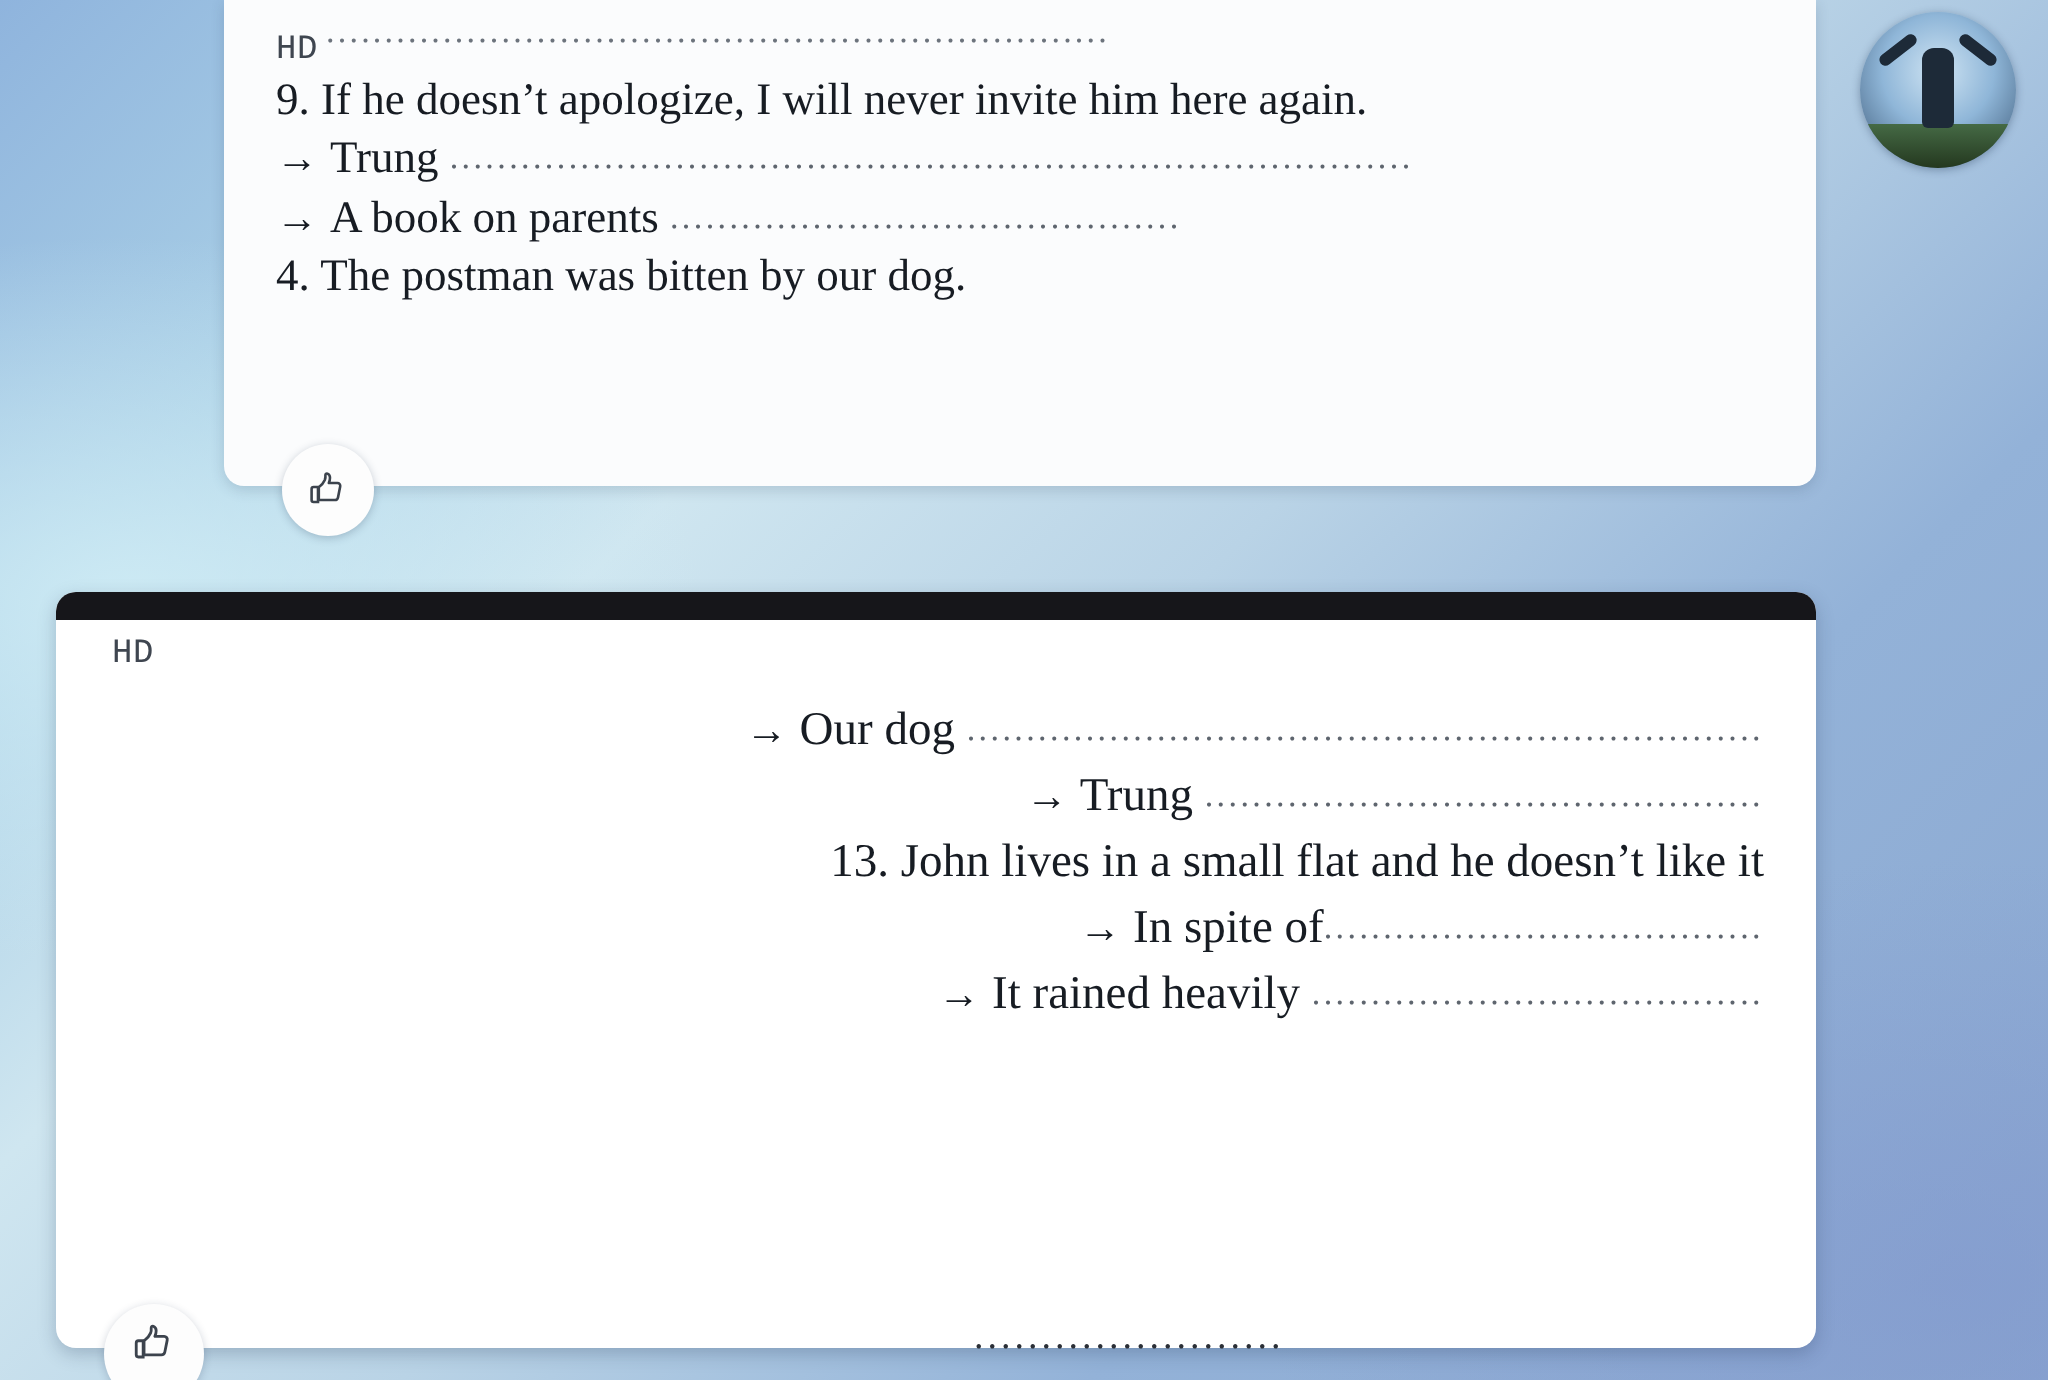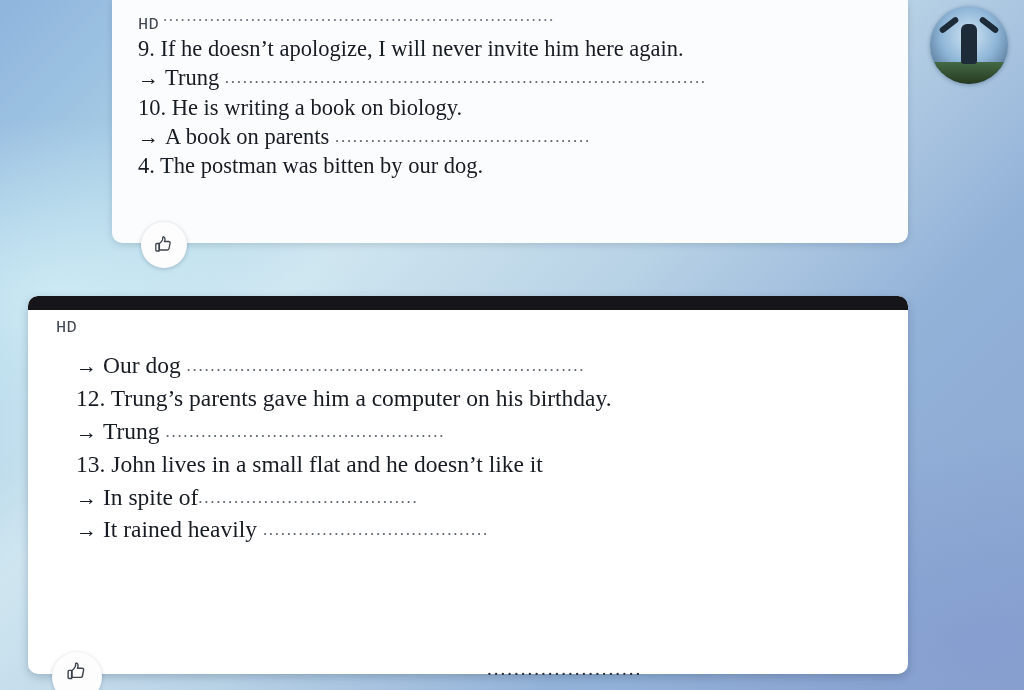--- a/index.html
+++ b/index.html
@@ -104,20 +104,21 @@
   .card2-topbar {
     height: 14px;
     background: #16161a;
     border-radius: 9px 9px 0 0;
   }
   .card2 .hd-row {
     padding: 8px 0 0 28px;
   }
   .card2 .inner {
     padding: 12px 26px 0 48px;
+    text-align: right;
   }
   .card2 .qline { font-size: 23.5px; line-height: 1.40; }
 
   .like-btn2 {
     position: absolute;
     left: 52px;
     top: 652px;
     width: 50px;
     height: 50px;
     border-radius: 50%;
@@ -193,23 +194,20 @@
 
     <div class="qline">
       <span>9. If he doesn’t apologize, I will never invite him here again.</span>
     </div>
 
     <div class="qline">
       <span class="arrow">→</span><span>Trung</span>
       <span class="dots">.................................................................................</span>
     </div>
 
-    <div class="qline">
-      <span>10. He is writing a book on biology.</span>
-    </div>
 
     <div class="qline">
       <span class="arrow">→</span><span>A book on parents</span>
       <span class="dots">...........................................</span>
     </div>
 
     <div class="qline">
       <span>4. The postman was bitten by our dog.</span>
     </div>
 
@@ -230,23 +228,20 @@
     <span class="hd-label">HD</span>
   </div>
 
   <div class="inner">
 
     <div class="qline">
       <span class="arrow">→</span><span>Our dog</span>
       <span class="dots">...................................................................</span>
     </div>
 
-    <div class="qline">
-      <span>12. Trung’s parents gave him a computer on his birthday.</span>
-    </div>
 
     <div class="qline">
       <span class="arrow">→</span><span>Trung</span>
       <span class="dots">...............................................</span>
     </div>
 
     <div class="qline">
       <span>13. John lives in a small flat and he doesn’t like it</span>
     </div>
 

